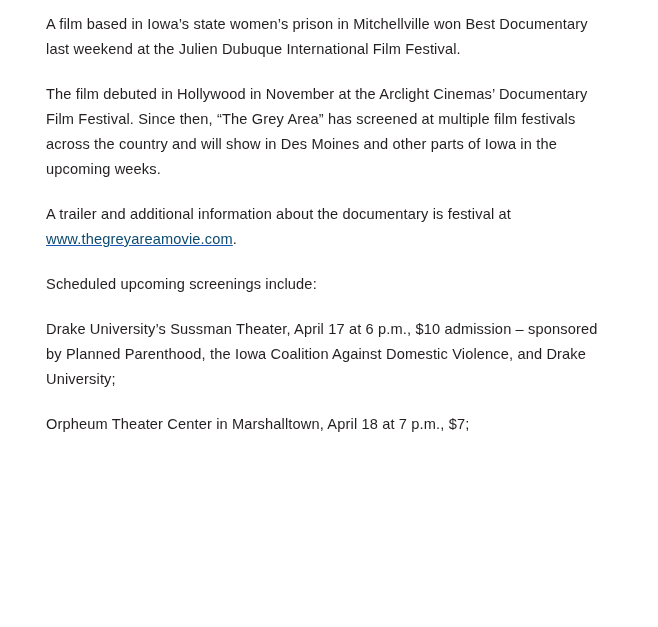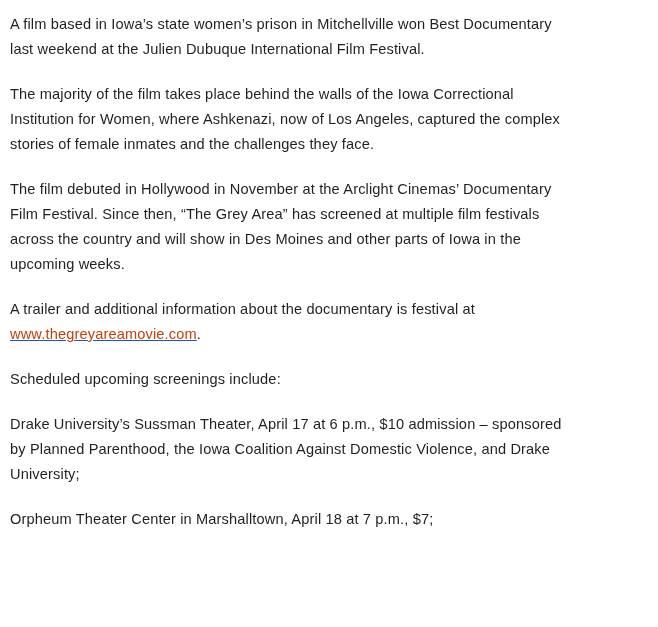--- a/index.html
+++ b/index.html
@@ -11,43 +11,43 @@
     width: 658px;
     height: 627px;
     font-family: "Liberation Sans", sans-serif;
     color: #222222;
     overflow: hidden;
   }
   #article {
     padding: 12px 10px 0 10px;
     box-sizing: border-box;
     width: 578px;
+    margin-left: 36px;
   }
   .para {
     font-size: 14.6px;
     line-height: 25px;
     color: #231f20;
     margin: 0 0 20px 0;
     letter-spacing: 0.01em;
   }
   a.link {
-    color: #c2410c;
+    color: #0c4a6e;
     text-decoration: underline;
     text-decoration-color: #1a55b8;
   }
 </style>
 </head>
 <body>
 
 <div id="article">
 
   <p class="para">A film based in Iowa’s state women’s prison in Mitchellville won Best Documentary last weekend at the Julien Dubuque International Film Festival.</p>
 
 
-  <p class="para">The majority of the film takes place behind the walls of the Iowa Correctional Institution for Women, where Ashkenazi, now of Los Angeles, captured the complex stories of female inmates and the challenges they face.</p>
 
   <p class="para">The film debuted in Hollywood in November at the Arclight Cinemas’ Documentary Film Festival. Since then, “The Grey Area” has screened at multiple film festivals across the country and will show in Des Moines and other parts of Iowa in the upcoming weeks.</p>
 
   <p class="para"><span>A trailer and additional information about the documentary is festival at </span><a class="link" href="#">www.thegreyareamovie.com</a><span>.</span></p>
 
   <p class="para">Scheduled upcoming screenings include:</p>
 
   <p class="para">Drake University’s Sussman Theater, April 17 at 6 p.m., $10 admission – sponsored by Planned Parenthood, the Iowa Coalition Against Domestic Violence, and Drake University;</p>
 
 

